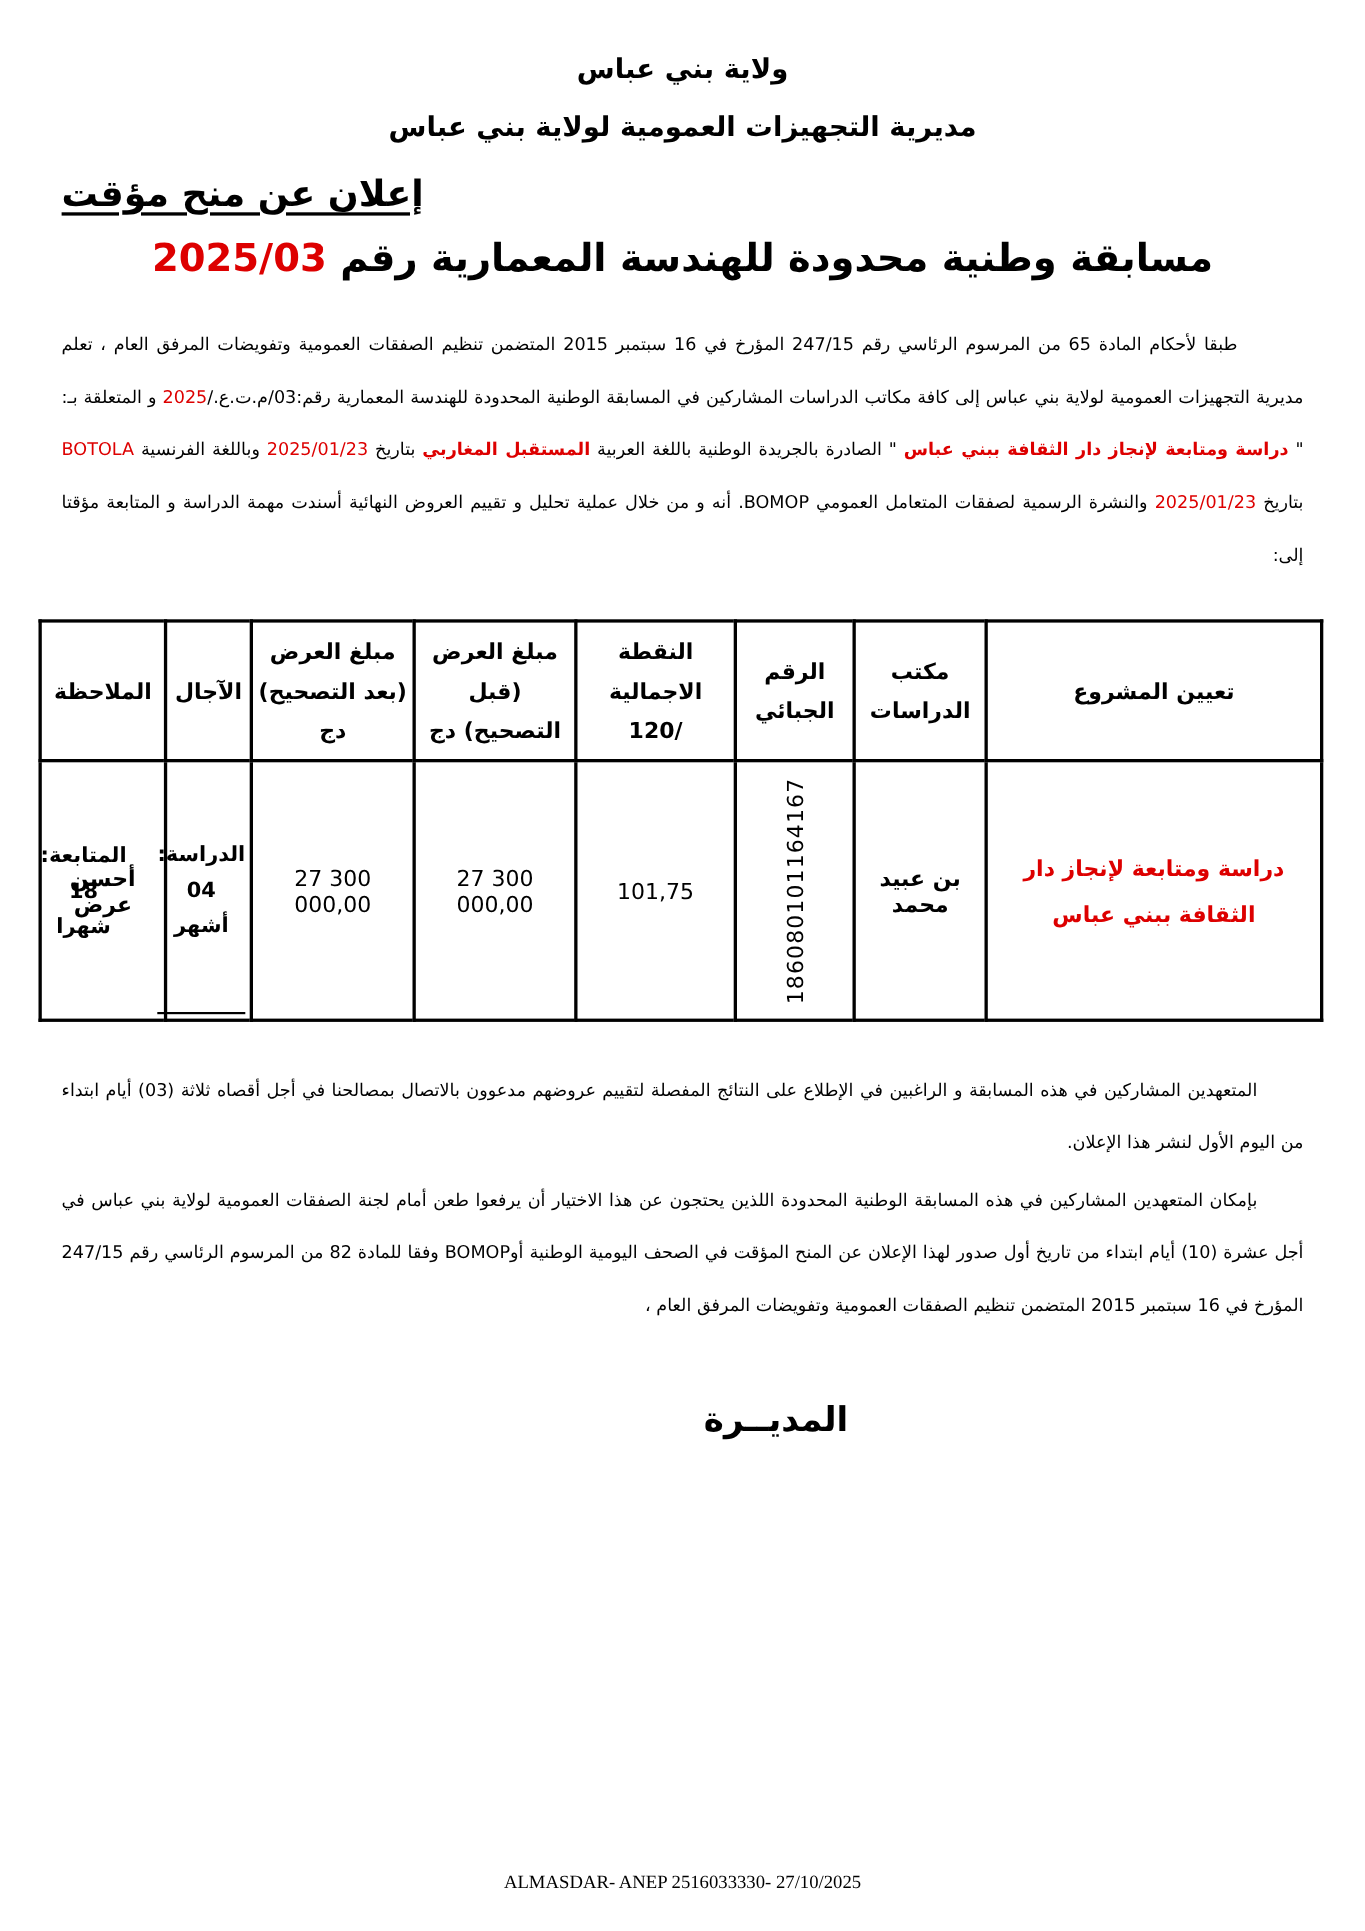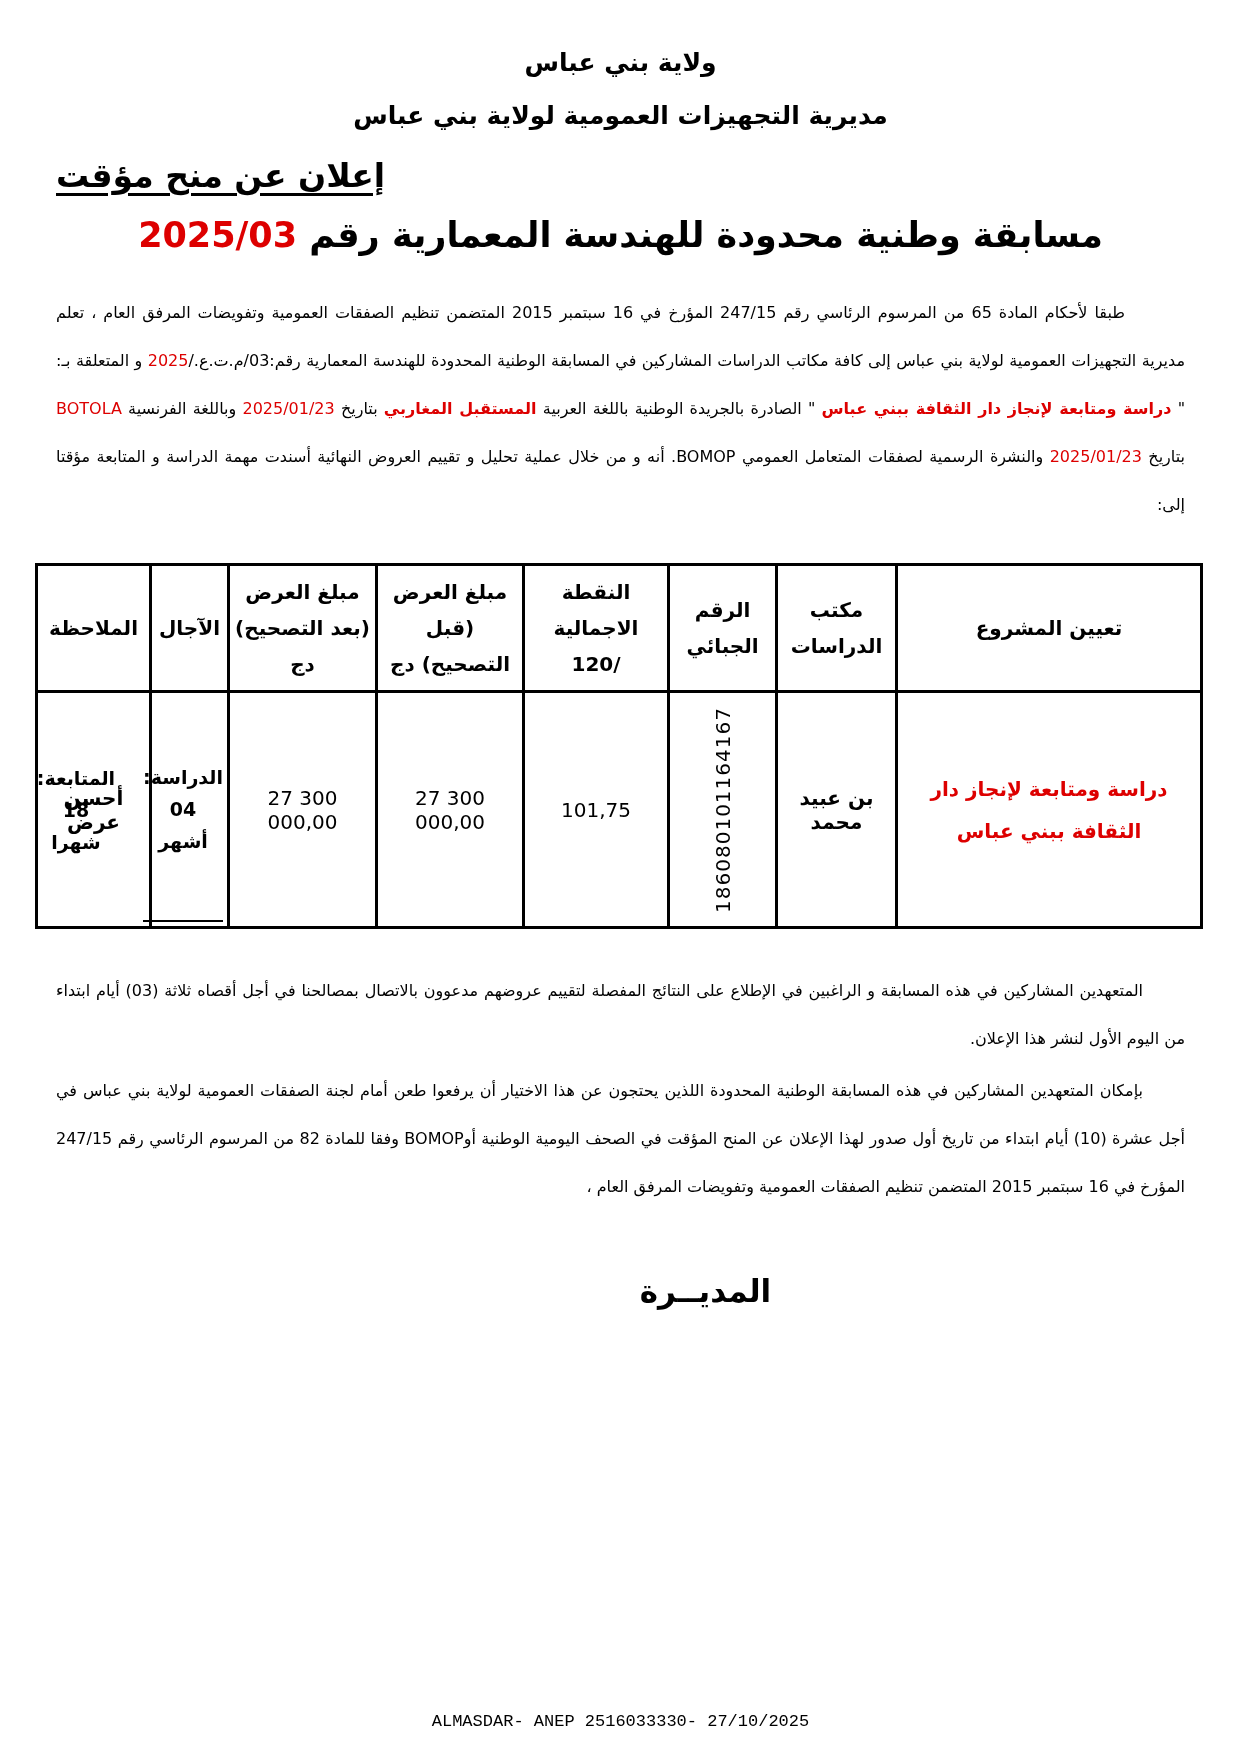--- a/index.html
+++ b/index.html
@@ -69,23 +69,23 @@
                 font-weight:bold; font-size:19px; line-height:32px; }
   .delay-study    { flex:95 0 0;  border-bottom:2px solid #000; }
   .delay-followup { flex:130 0 0; }
   td.remark-cell { font-weight:bold; font-size:20px; }
 
   .signature {
     margin-top:62px; text-align:center; padding-left:170px;
     font-size:31px; font-weight:bold;
   }
   .footer-ref {
-    position:absolute; left:0; right:0; bottom:24px;
+    position:absolute; left:0; right:0; bottom:34px;
     text-align:center; font-size:17px; direction:ltr;
-    font-family:Liberation Mono, monospace;
+    font-family:Liberation Serif, serif;
   }
 </style>
 </head>
 <body>
 
 <div class="page">
 
   <div class="hdr-line">ولاية بني عباس</div>
   <div class="hdr-line">مديرية التجهيزات العمومية لولاية بني عباس</div>
 

